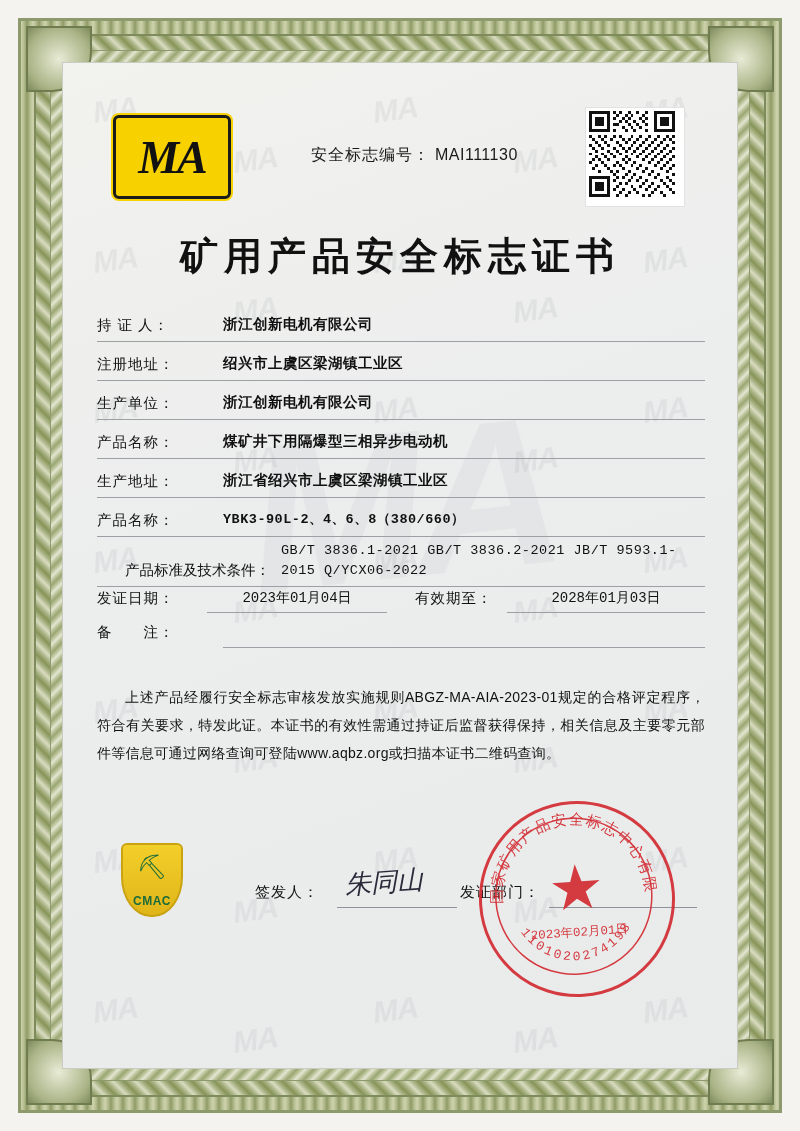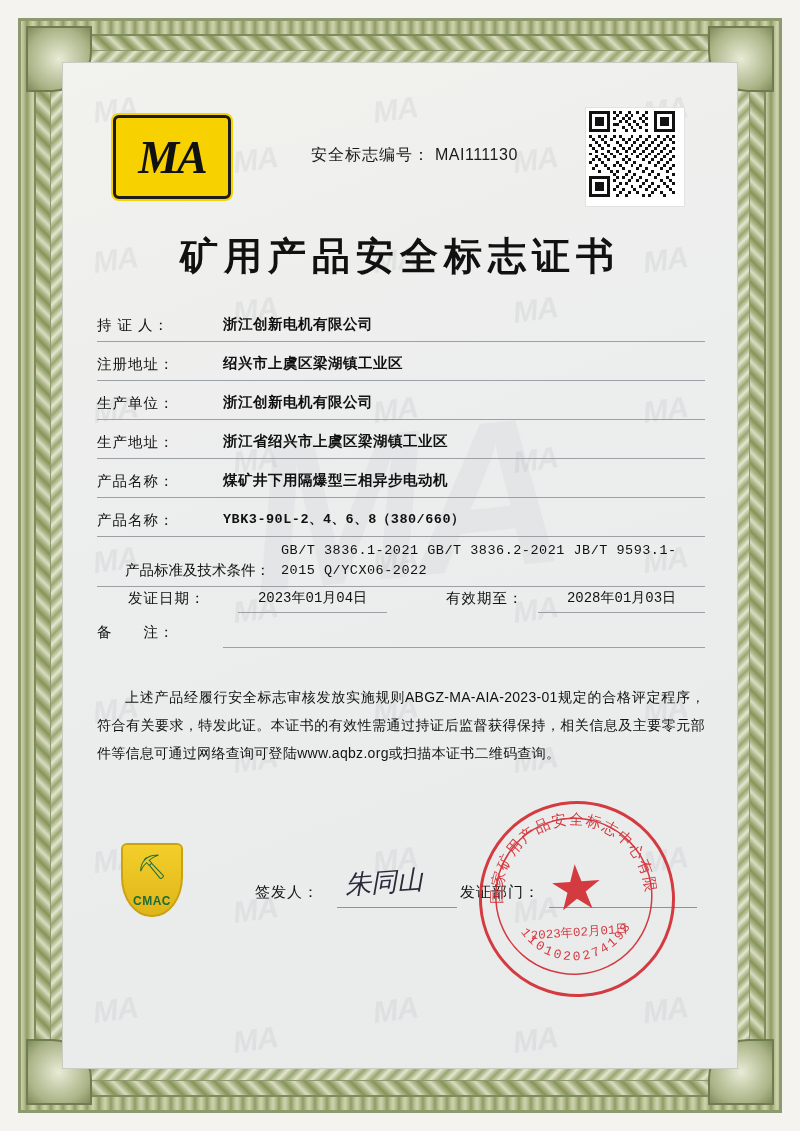--- a/index.html
+++ b/index.html
@@ -211,21 +211,20 @@
 
   .date-row {
     display: flex;
     align-items: flex-end;
     margin-top: 2px;
   }
   .date-block {
     display: flex;
     align-items: center;
     flex: 1;
-    margin-left: 31px;
   }
   .date-block .d-label {
     width: 110px;
     flex: 0 0 110px;
     letter-spacing: 1px;
     padding-bottom: 5px;
   }
   .date-block .d-label.short {
     width: 92px;
     flex: 0 0 92px;
@@ -673,27 +672,27 @@
         <div class="field-label">注册地址：</div>
         <div class="field-value bold">绍兴市上虞区梁湖镇工业区</div>
       </div>
 
       <div class="field-row with-line">
         <div class="field-label">生产单位：</div>
         <div class="field-value bold">浙江创新电机有限公司</div>
       </div>
 
       <div class="field-row with-line">
+        <div class="field-label">产品名称：</div>
+        <div class="field-value bold">煤矿井下用隔爆型三相异步电动机</div>
+      </div>
+
+      <div class="field-row with-line">
         <div class="field-label">生产地址：</div>
         <div class="field-value bold">浙江省绍兴市上虞区梁湖镇工业区</div>
-      </div>
-
-      <div class="field-row with-line">
-        <div class="field-label">产品名称：</div>
-        <div class="field-value bold">煤矿井下用隔爆型三相异步电动机</div>
       </div>
 
       <div class="field-row with-line">
         <div class="field-label">产品名称：</div>
         <div class="field-value bold mono">YBK3-90L-2、4、6、8（380/660）</div>
       </div>
 
       <div class="field-row with-line">
         <div class="field-label wide">产品标准及技术条件：</div>
         <div class="field-value mono">GB/T 3836.1-2021 GB/T 3836.2-2021 JB/T 9593.1-2015 Q/YCX06-2022</div>

